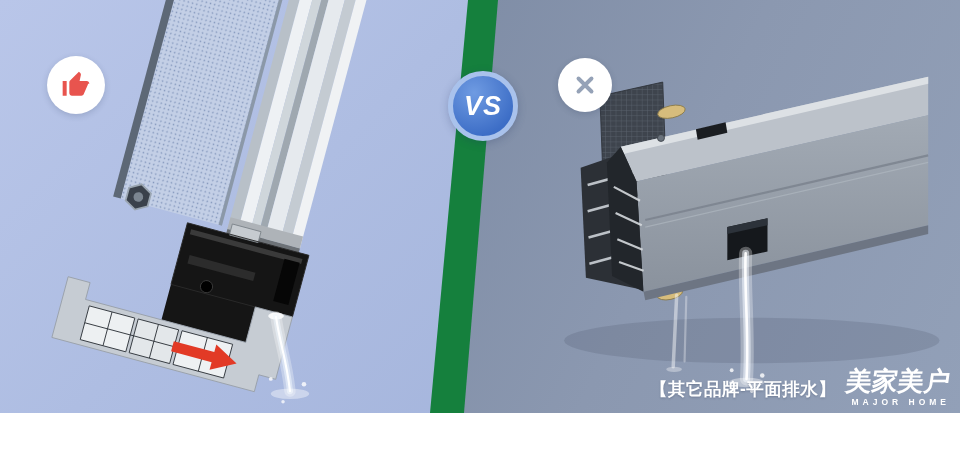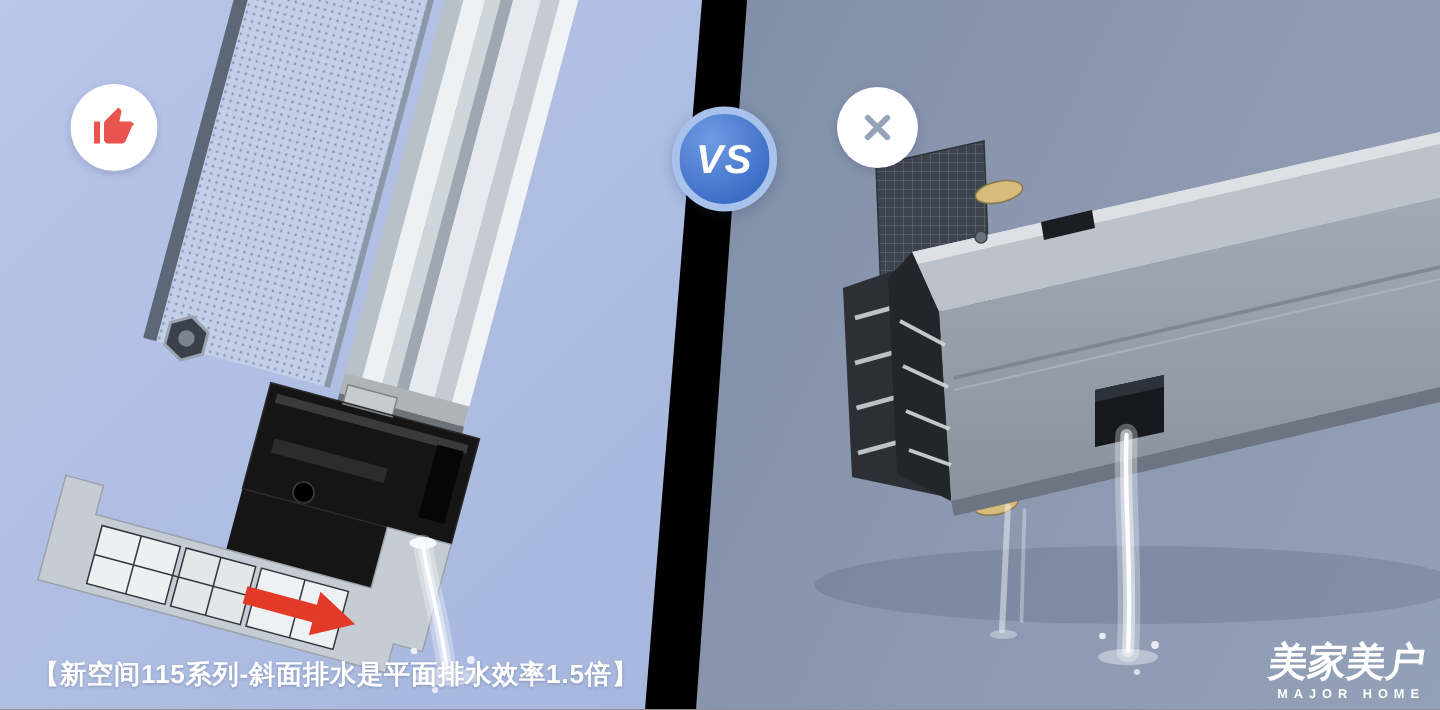--- a/index.html
+++ b/index.html
@@ -1,17 +1,17 @@
 <!DOCTYPE html>
 <html><head>
 <meta charset="utf-8">
 <style>
   html,body{margin:0;padding:0;background:#ffffff;}
   .banner{
-    position:relative;width:960px;height:473px;overflow:hidden;background:#000000;
+    position:relative;width:960px;height:413px;overflow:hidden;background:#15803d;
     font-family:"Liberation Sans","DejaVu Sans",sans-serif;
   }
   .panel{position:absolute;top:0;height:100%;}
   .panel-left{
     left:0;width:470px;
     background:linear-gradient(135deg,#b9c6e9 0%,#aebde2 55%,#a6b6dd 100%);
     -webkit-clip-path:polygon(0 0,468px 0,430px 100%,0 100%);
     clip-path:polygon(0 0,468px 0,430px 100%,0 100%);
   }
   .panel-right{
@@ -184,20 +184,20 @@
   <div class="round-badge cross-badge">
     <svg width="26" height="26" viewBox="0 0 24 24">
       <path d="M6 6 L18 18 M18 6 L6 18" stroke="#95a2b7" stroke-width="3.6" stroke-linecap="round" fill="none"></path>
     </svg>
   </div>
 
   <div class="vs-badge">
     <span>VS</span>
   </div>
 
-  <div class="caption caption-left">【新空间115系列-斜面排水是平面排水效率1.5倍】</div>
+  <div class="caption caption-right">【其它品牌-平面排水】</div>
 
   <div class="brand">
     <div class="brand-name">美家美户</div>
     <div class="brand-tagline">MAJOR HOME</div>
   </div>
 
 </div>
 
 </body></html>

